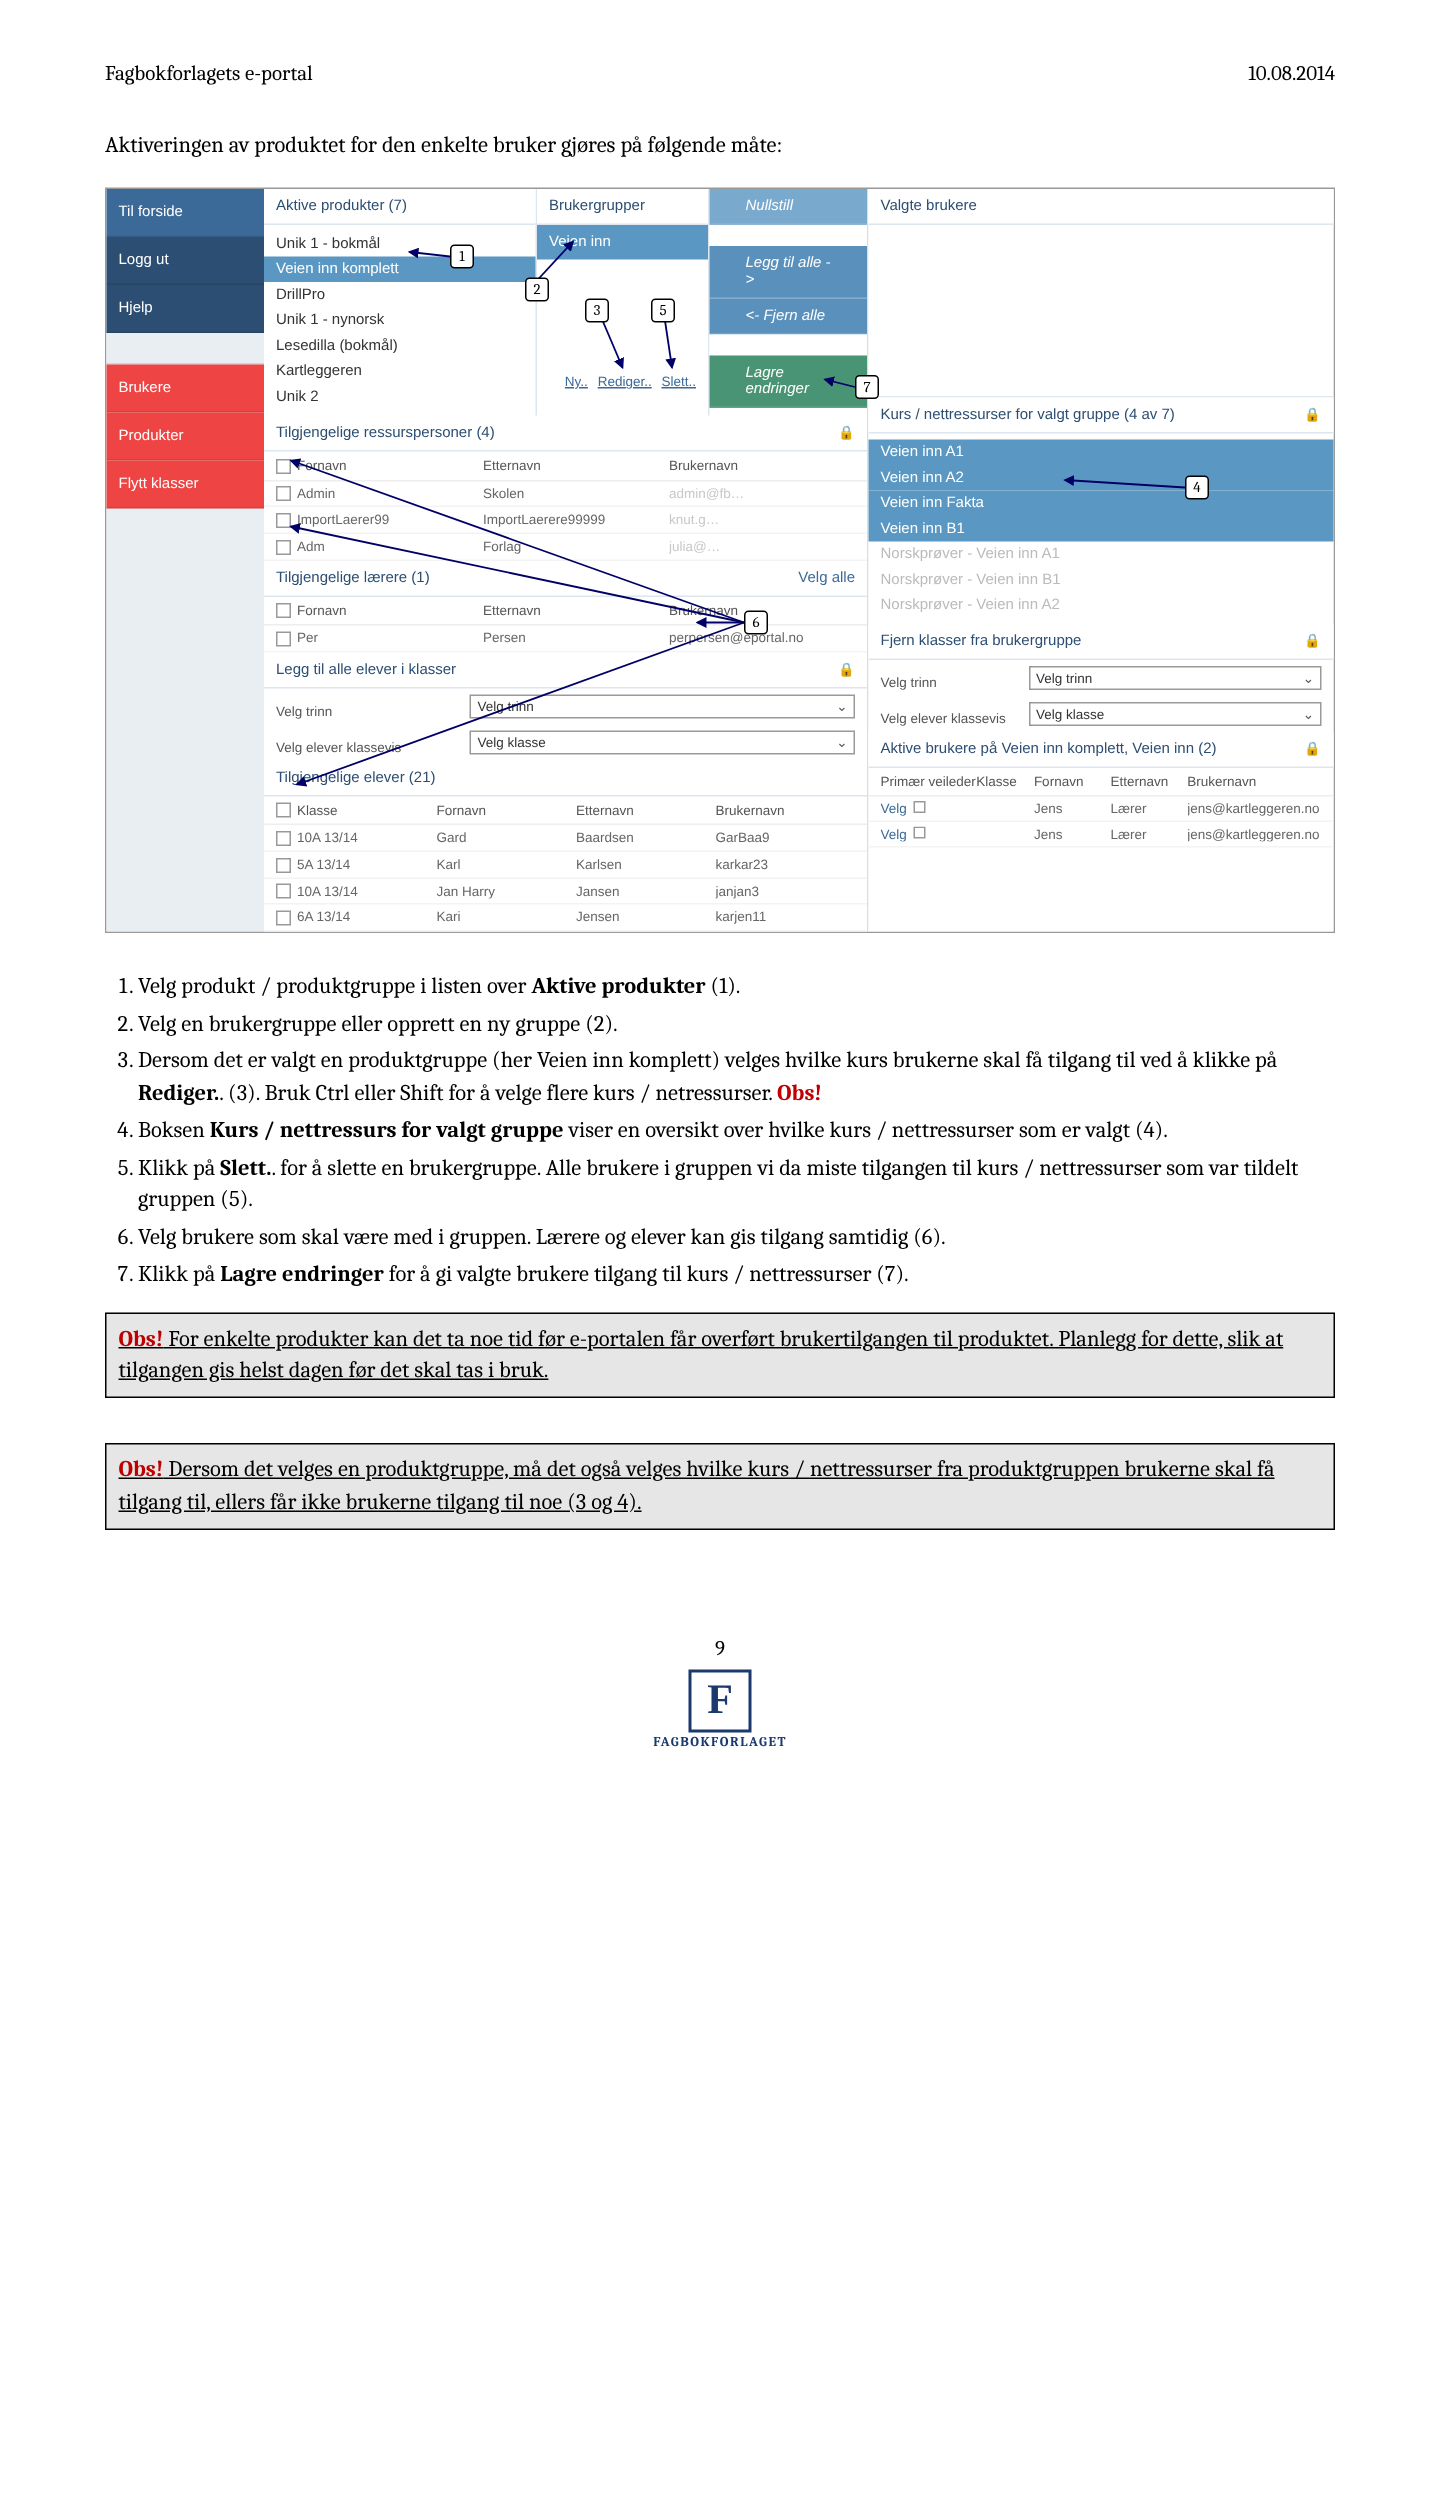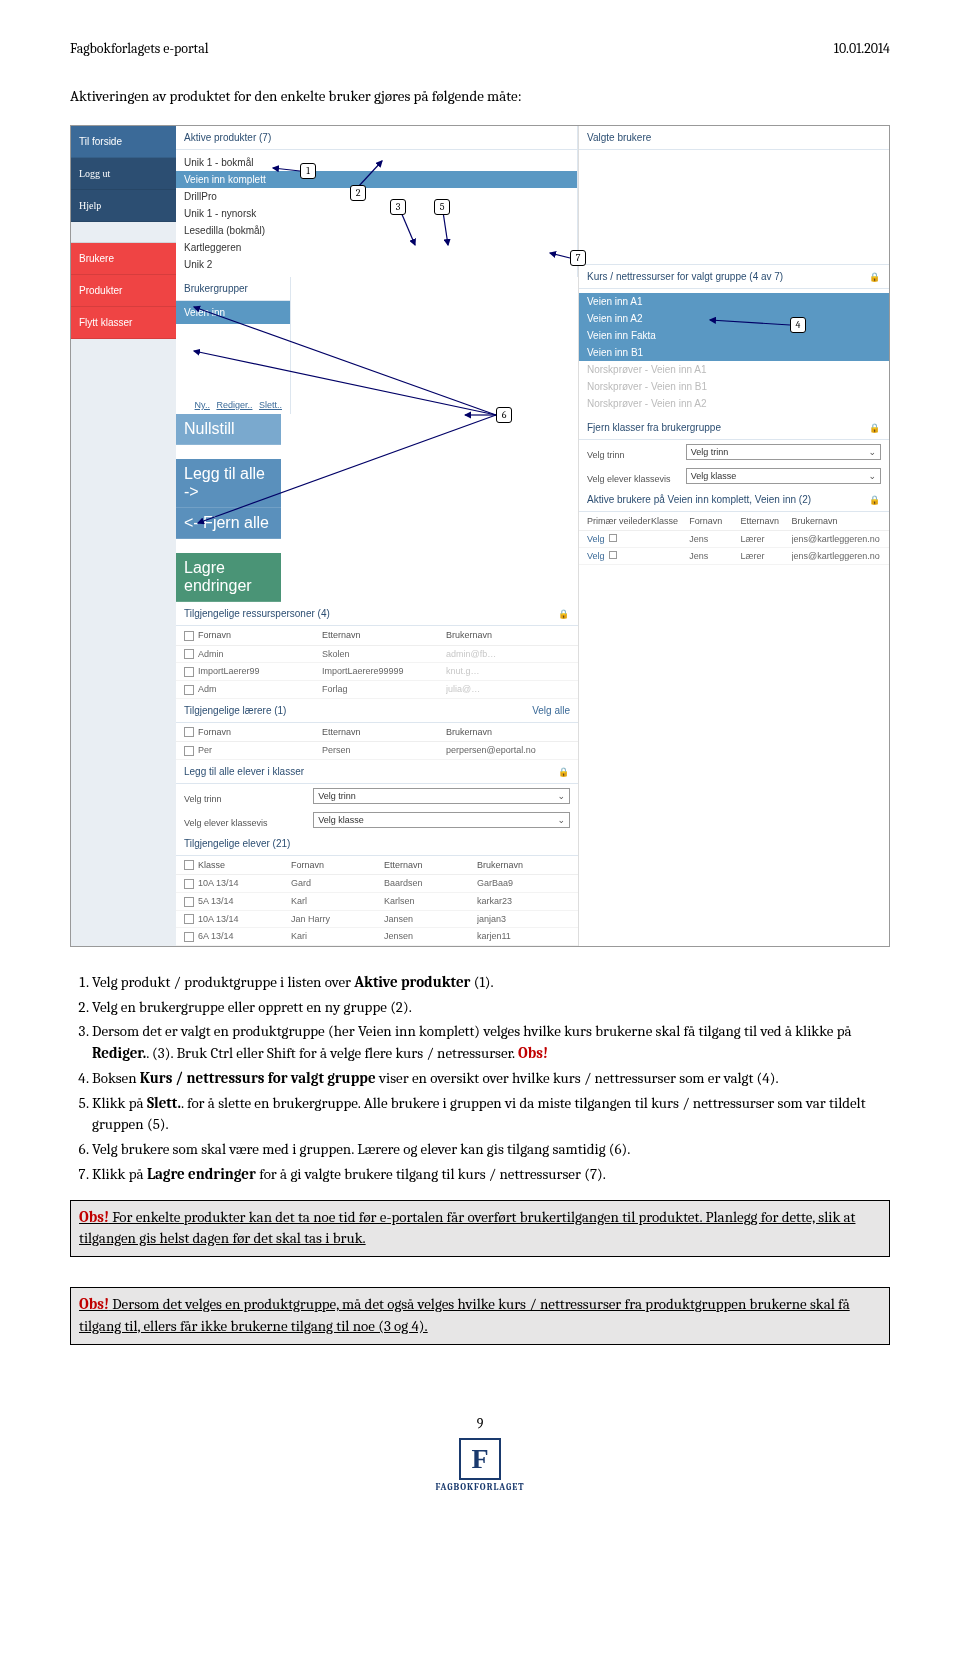--- a/index.html
+++ b/index.html
@@ -39,34 +39,34 @@
     display: flex;
     flex-direction: column;
   }
   .sidebar-item {
     padding: 10px 8px;
     color: #fff;
     border-bottom: 1px solid rgba(0,0,0,.1);
     font-size: 10px;
   }
   .sb-medium { background: #3b6a98; }
-  .sb-dark { background: #2c4e72; font-family: Liberation Serif, serif; }
+  .sb-dark { background: #2c4e72; }
   .sb-light { background: #e9eef3; color: #888; }
   .sb-mid { background: #ef4444; }
 
   .center-col {
     flex: 1;
     background: #fff;
     border-right: 1px solid #ddd;
   }
   .right-col {
     width: 310px;
     background: #fff;
   }
-  .col-inner { display: flex; flex-direction: column; }
+  .col-inner { display: flex; }
   .center-left { flex: 1; border-right: 1px solid #dde6ef; }
   .center-mid { width: 115px; border-right: 1px solid #dde6ef; }
   .center-right { width: 105px; }
   .panel-title {
     background: #fff;
     padding: 6px 8px;
     font-size: 10px;
     color: #2c4e72;
     border-bottom: 1px solid #dde6ef;
     display: flex;
@@ -81,24 +81,25 @@
   .prod-list { padding: 4px 0; }
   .prod-item { padding: 3px 8px; font-size: 10px; }
   .prod-item.selected { background: #5a98c3; color: #fff; }
 
   .grp-item { padding: 6px 8px; background: #5a98c3; color: #fff; font-size: 10px; }
   .link-row { padding: 4px 8px; font-size: 9px; color: #3b6a98; text-align: right; }
   .link-row span { margin-left: 4px; text-decoration: underline; cursor: pointer; }
 
   .btn {
     display: block;
-    padding: 6px 8px;
+    padding: 6px 24px;
     color: #fff;
-    font-size: 16px;
+    font-size: 10px;
     border-bottom: 1px solid rgba(255,255,255,.15);
+    font-style: italic;
   }
   .btn.light { background: #7aa9ce; }
   .btn.med { background: #5a90bc; }
   .btn.green { background: #4a9476; }
 
   .table-head {
     display: flex;
     padding: 4px 8px;
     font-size: 9px;
     color: #555;
@@ -215,21 +216,21 @@
   }
 
   .velg-alle { font-size: 10px; color: #3b6a98; }
   .blurred { color: #c8c8c8; filter: blur(0.4px); }
 </style>
 </head>
 <body>
 
 <div class="header-row">
   <span>Fagbokforlagets e-portal</span>
-  <span>10.01.2014</span>
+  <span>10.08.2014</span>
 </div>
 
 <p class="intro-line">Aktiveringen av produktet for den enkelte bruker gjøres på følgende måte:</p>
 
 <div class="shot-wrap">
 <div class="screenshot">
 
   <div class="sidebar">
     <div class="sidebar-item sb-medium">Til forside</div>
     <div class="sidebar-item sb-dark">Logg ut</div>

